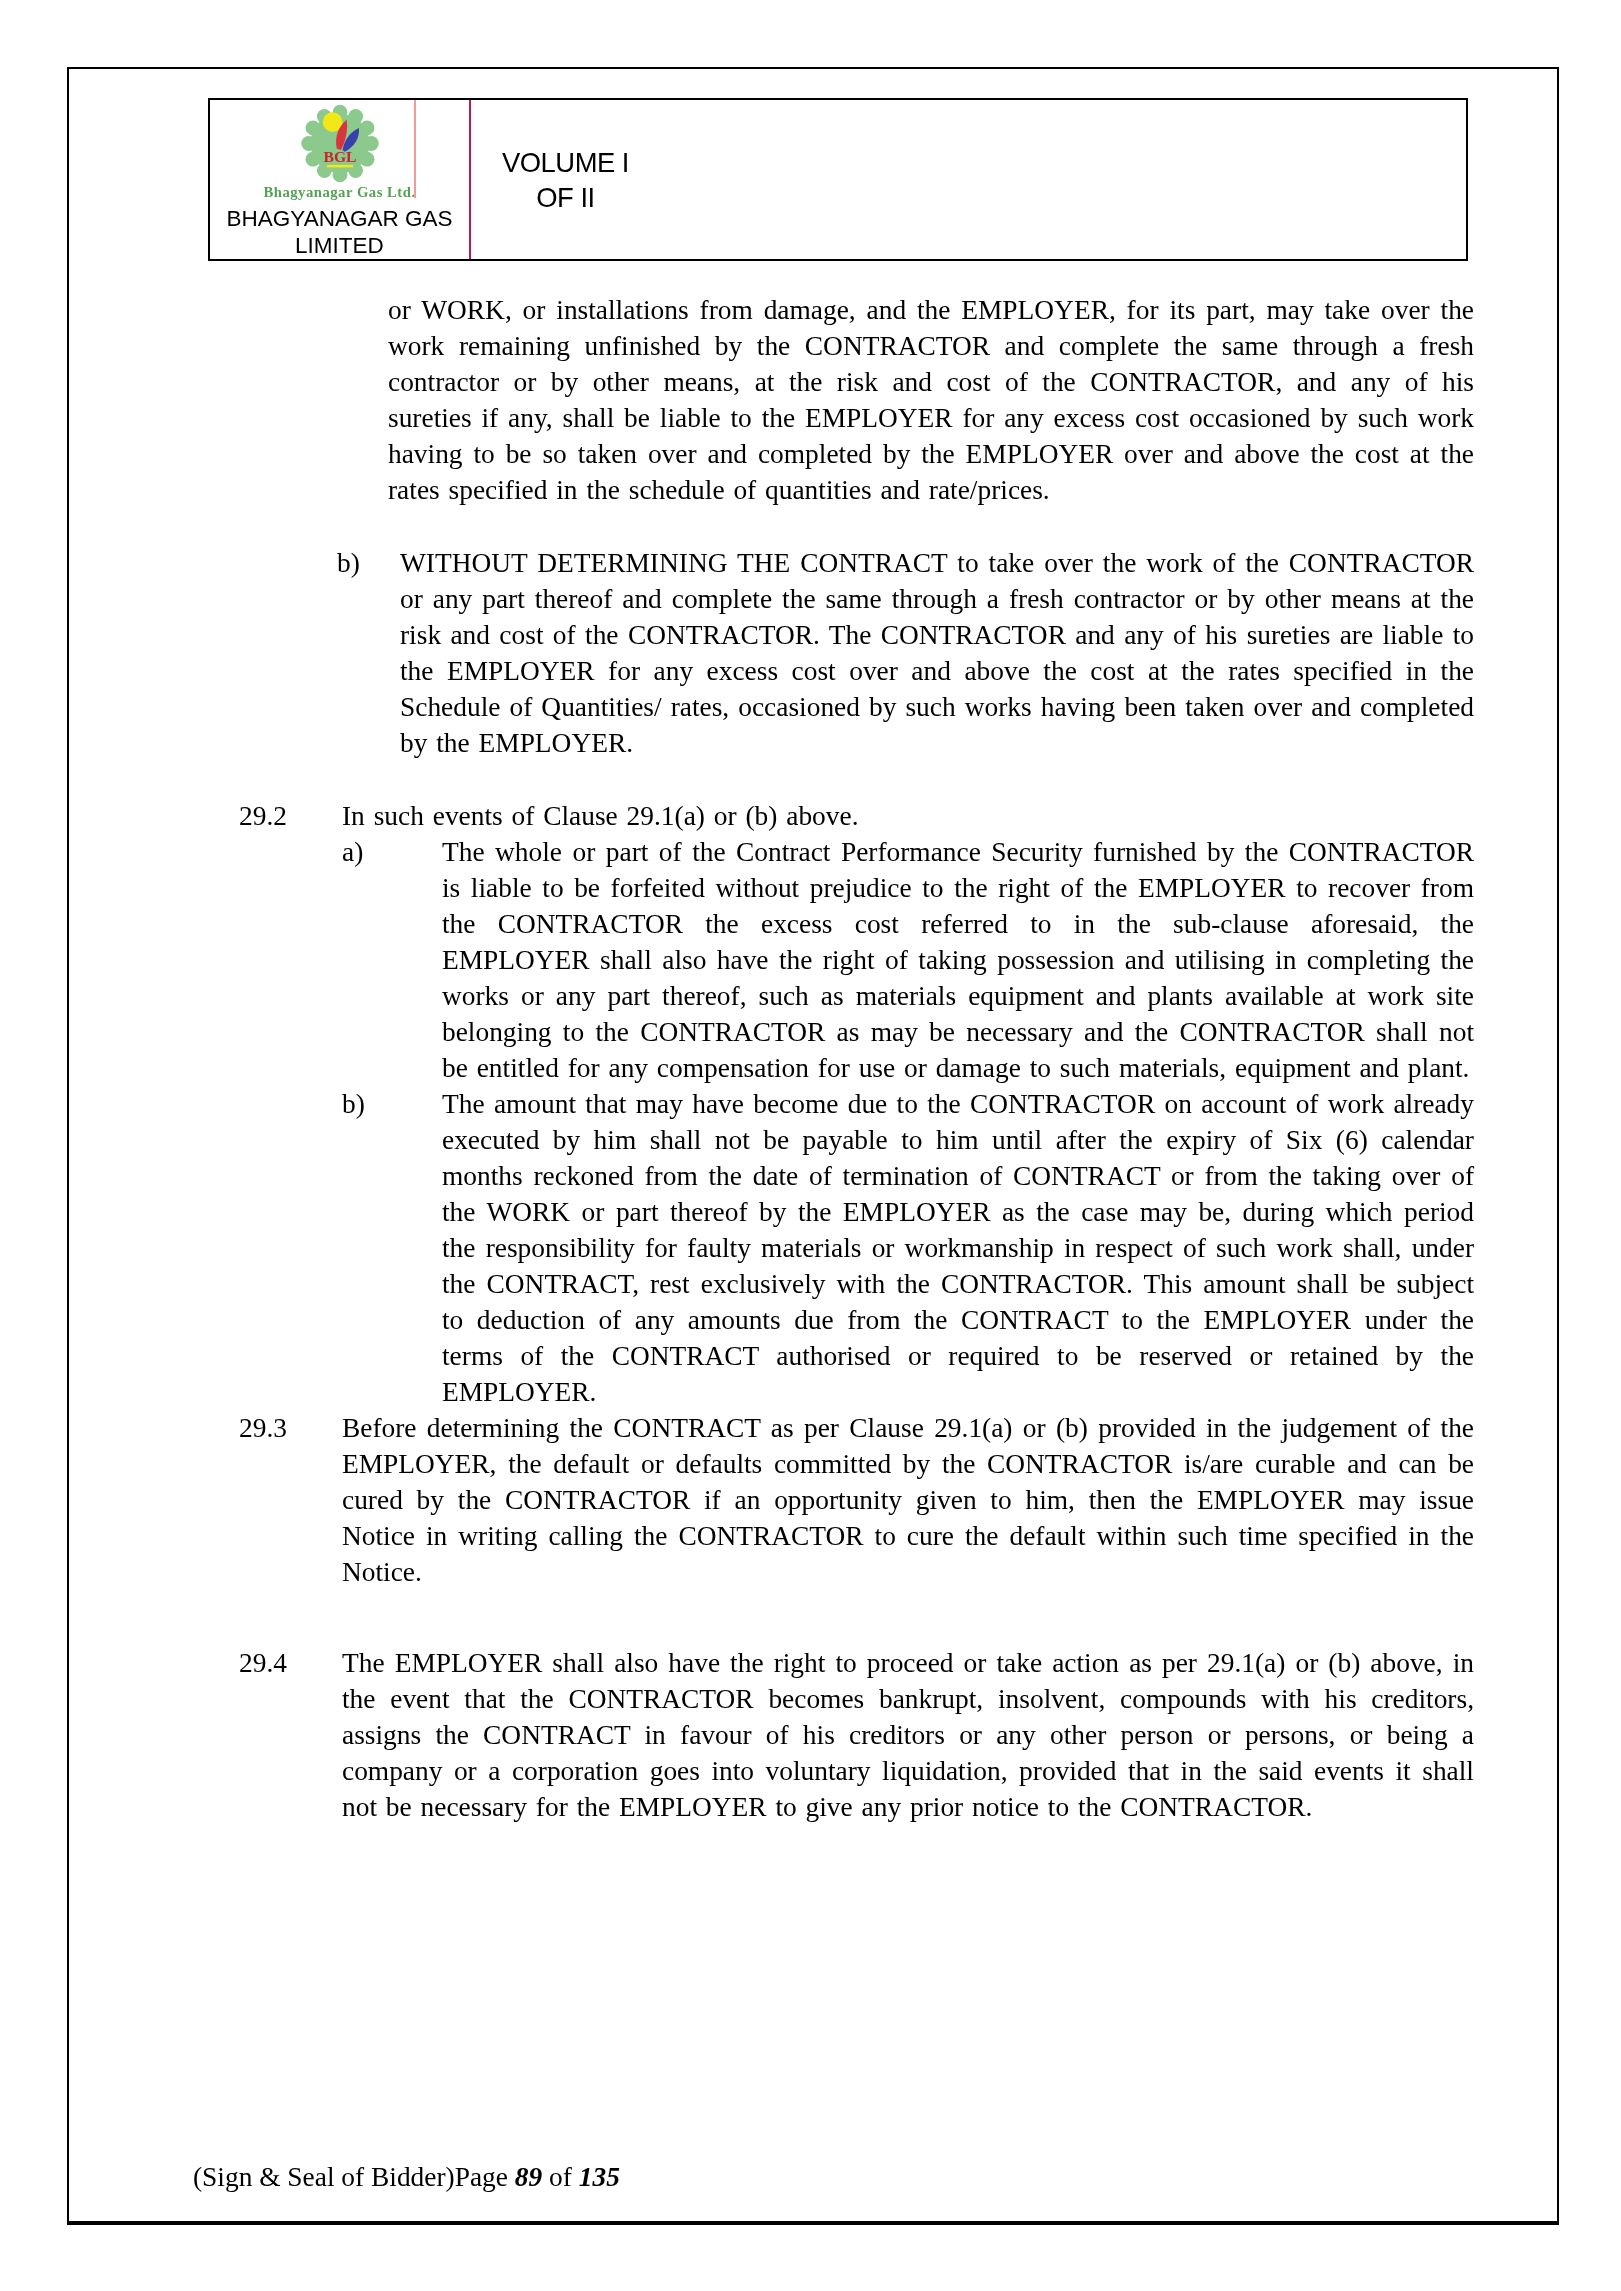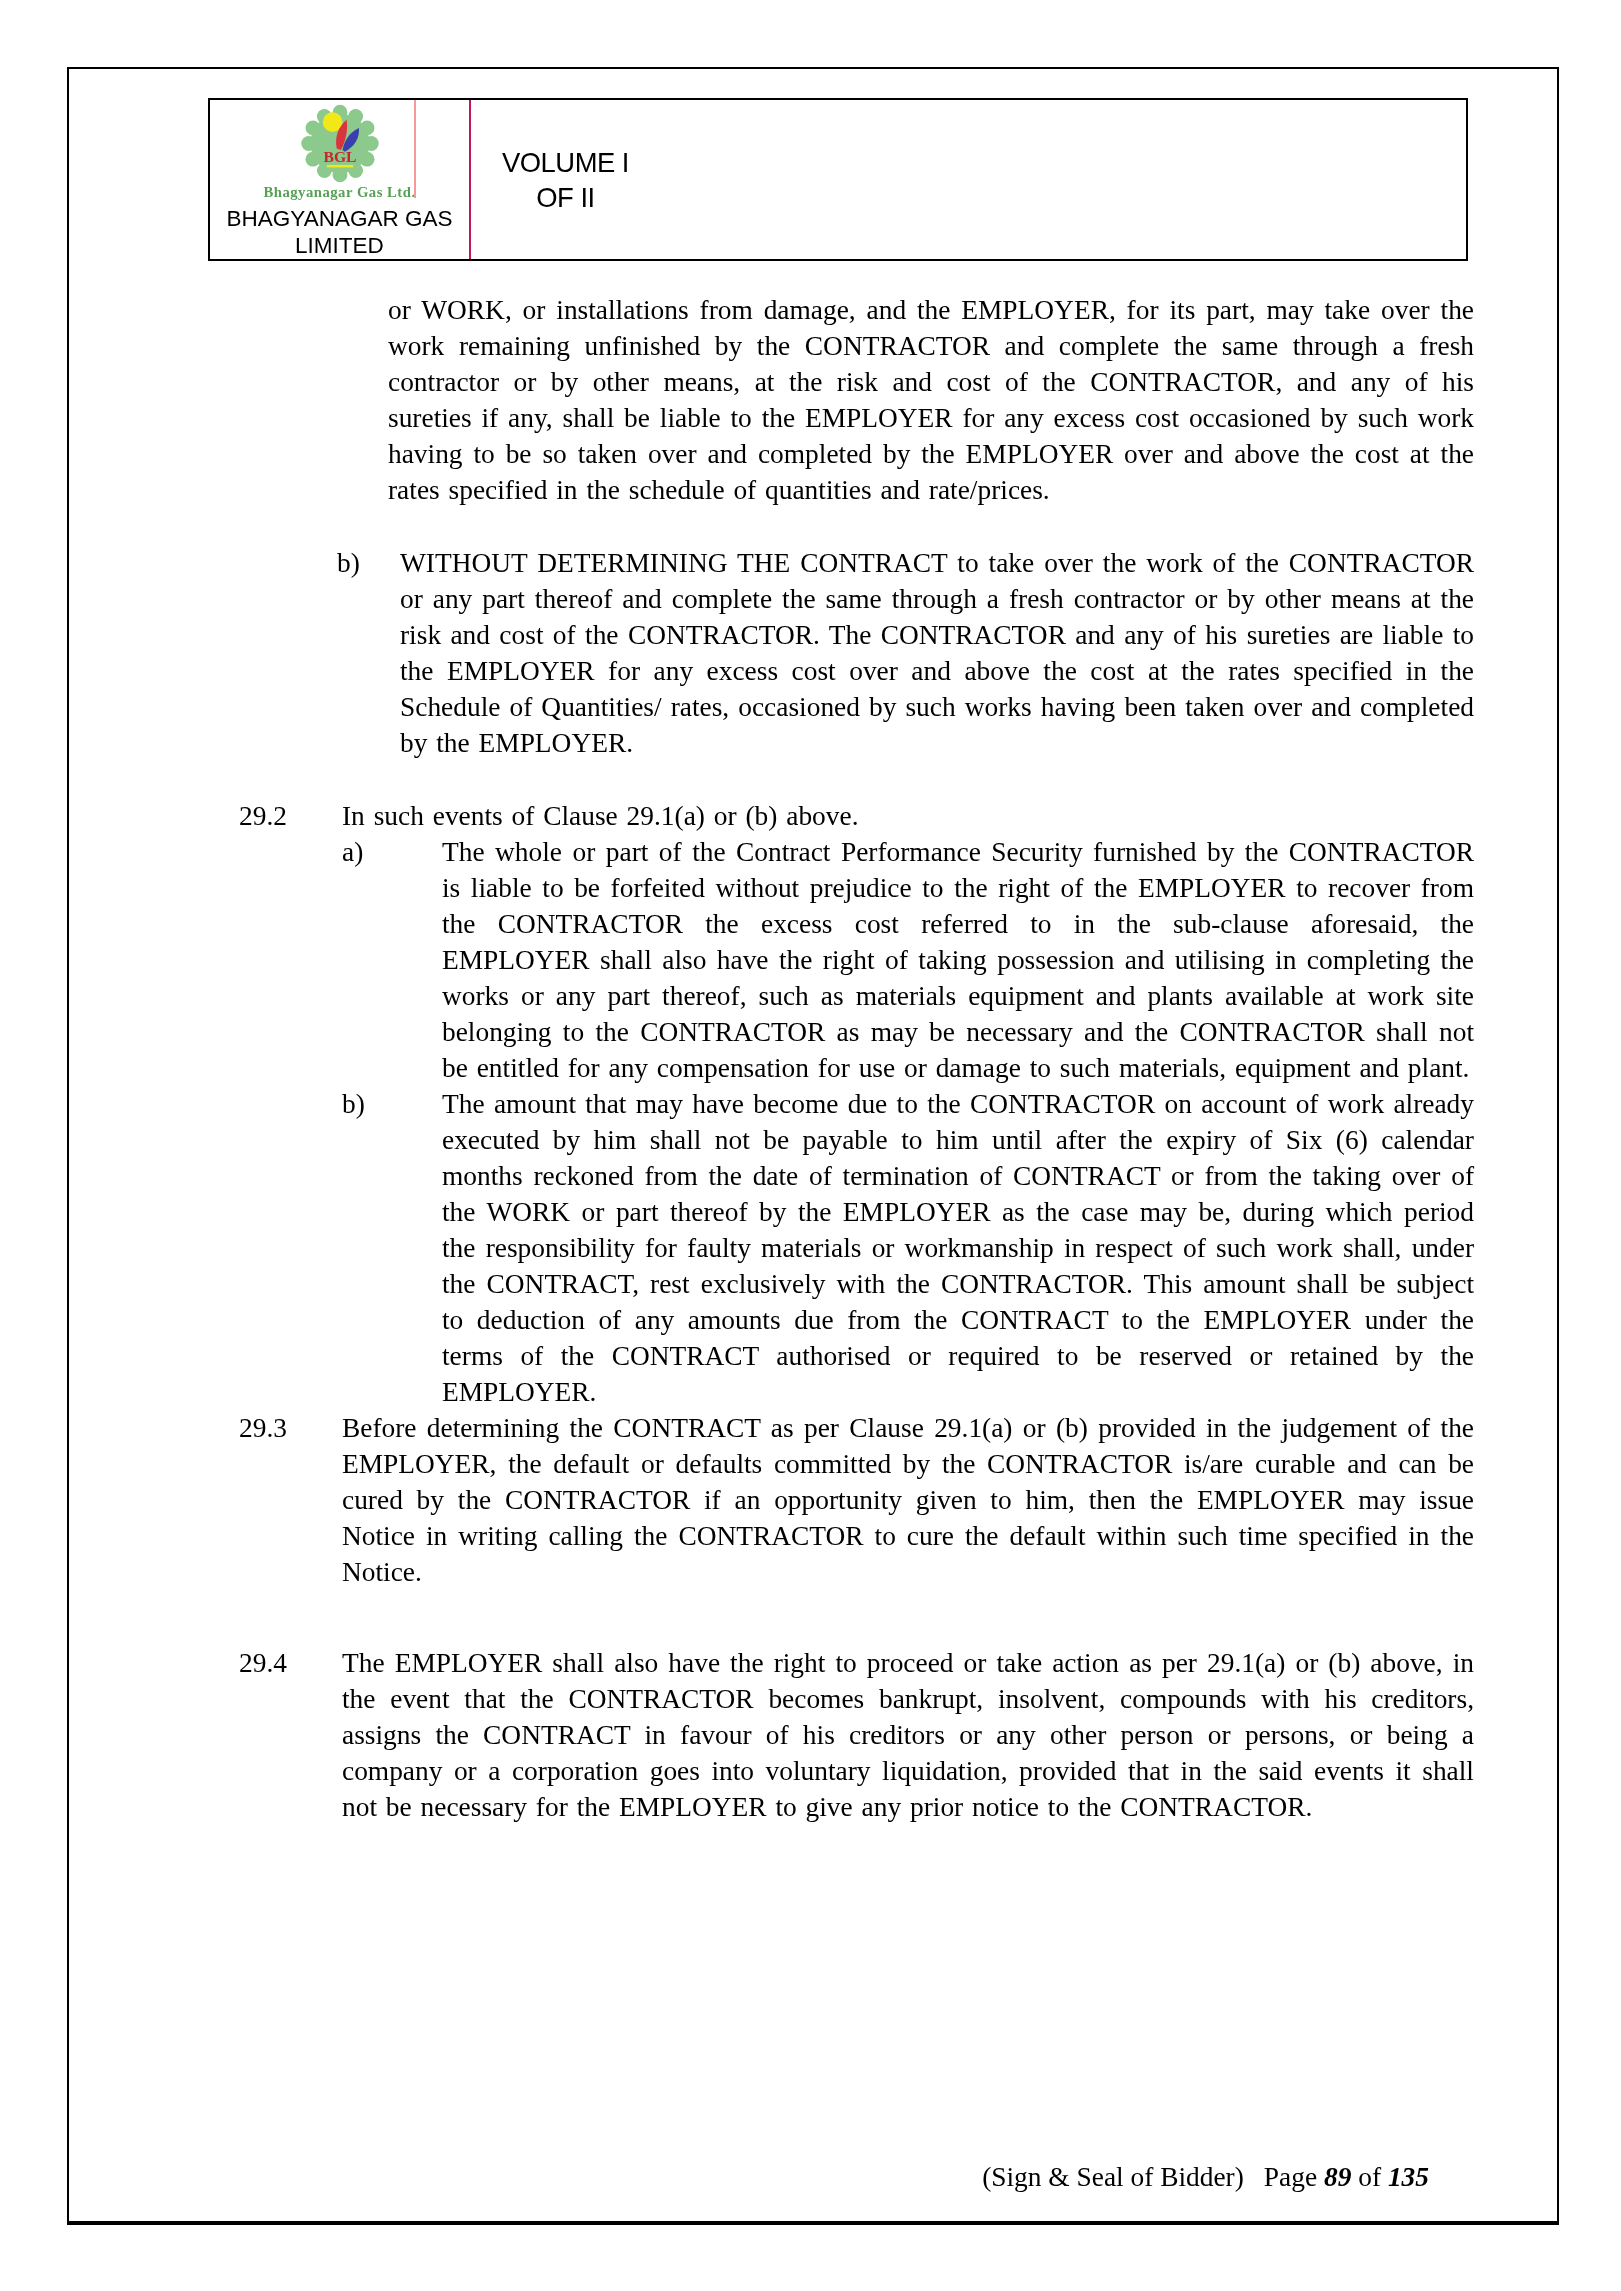--- a/index.html
+++ b/index.html
@@ -107,23 +107,22 @@
   .b1 { margin-left: 98px; }
   .b1 .lbl { flex: 0 0 63px; }
   .sub { margin-left: 103px; }
   .sub .lbl { flex: 0 0 100px; }
   
   .footer {
     position: absolute;
     left: 193px; top: 2162px;
     width: 1236px;
     display: flex;
-    justify-content: flex-end;
+    justify-content: flex-start;
     font-size: 27.4px;
-    gap: 20px;
   }
   .footer .pageinfo span { display: inline; }
   .bold { font-weight: bold; font-style: italic; }
 </style>
 </head>
 <body>
 
 <div class="page">
 
   <div class="frame"></div>

